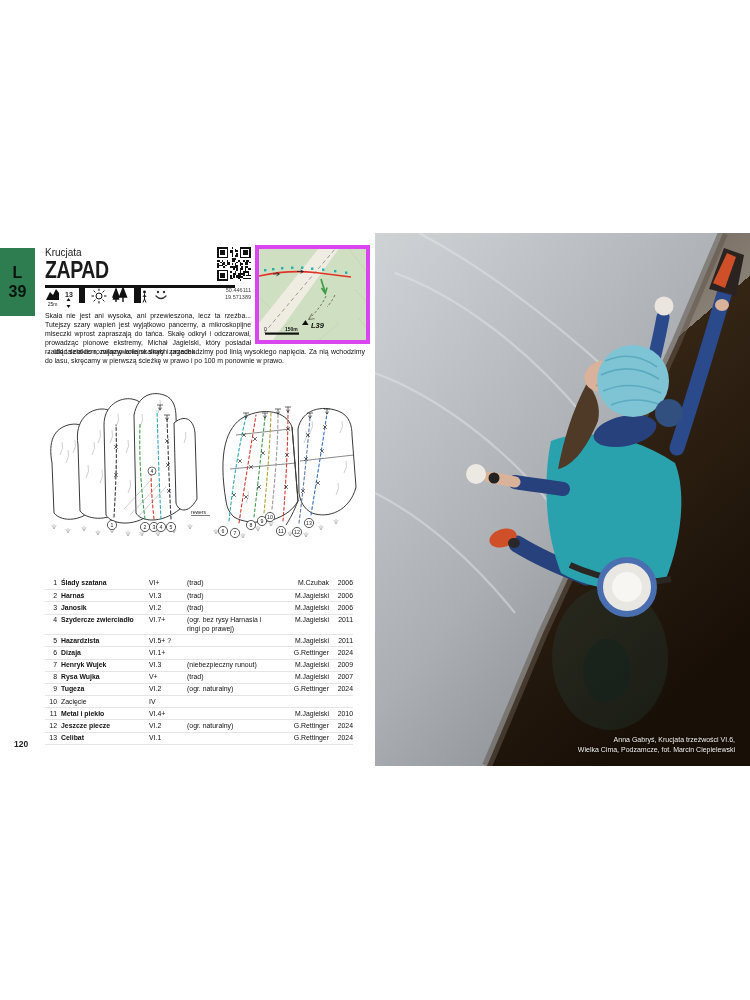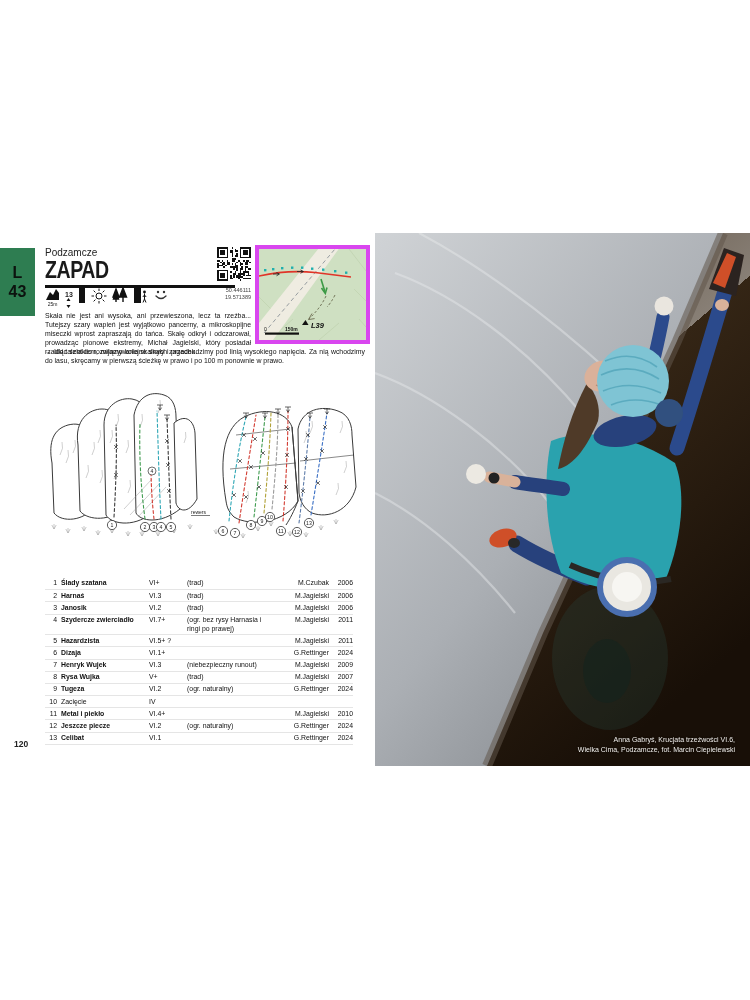--- a/index.html
+++ b/index.html
@@ -55,24 +55,24 @@
   #caption{position:absolute;right:15px;bottom:12px;text-align:right;font-size:7px;line-height:9.5px;
            color:#f1efec;text-shadow:0 0 2px rgba(0,0,0,.6);}
 </style>
 </head>
 <body>
 
 <div id="sheet">
 
   <div id="tab" class="abs">
     <div>L</div>
-    <div>43</div>
-  </div>
-
-  <div id="region" class="abs">Podzamcze</div>
+    <div>39</div>
+  </div>
+
+  <div id="region" class="abs">Krucjata</div>
   <div id="title" class="abs">ZAPAD</div>
   <div id="title-rule" class="abs"></div>
 
   <div id="qr" class="abs">
     <svg width="34" height="34" viewBox="0 0 21 21" shape-rendering="crispEdges">
       <rect width="21" height="21" fill="#fff"></rect>
       <g id="qr-mods" fill="#111">
           <rect x="0" y="0" width="7" height="7" fill="#111"></rect>
           <rect x="1" y="1" width="5" height="5" fill="#fff"></rect>
           <rect x="2" y="2" width="3" height="3" fill="#111"></rect>

